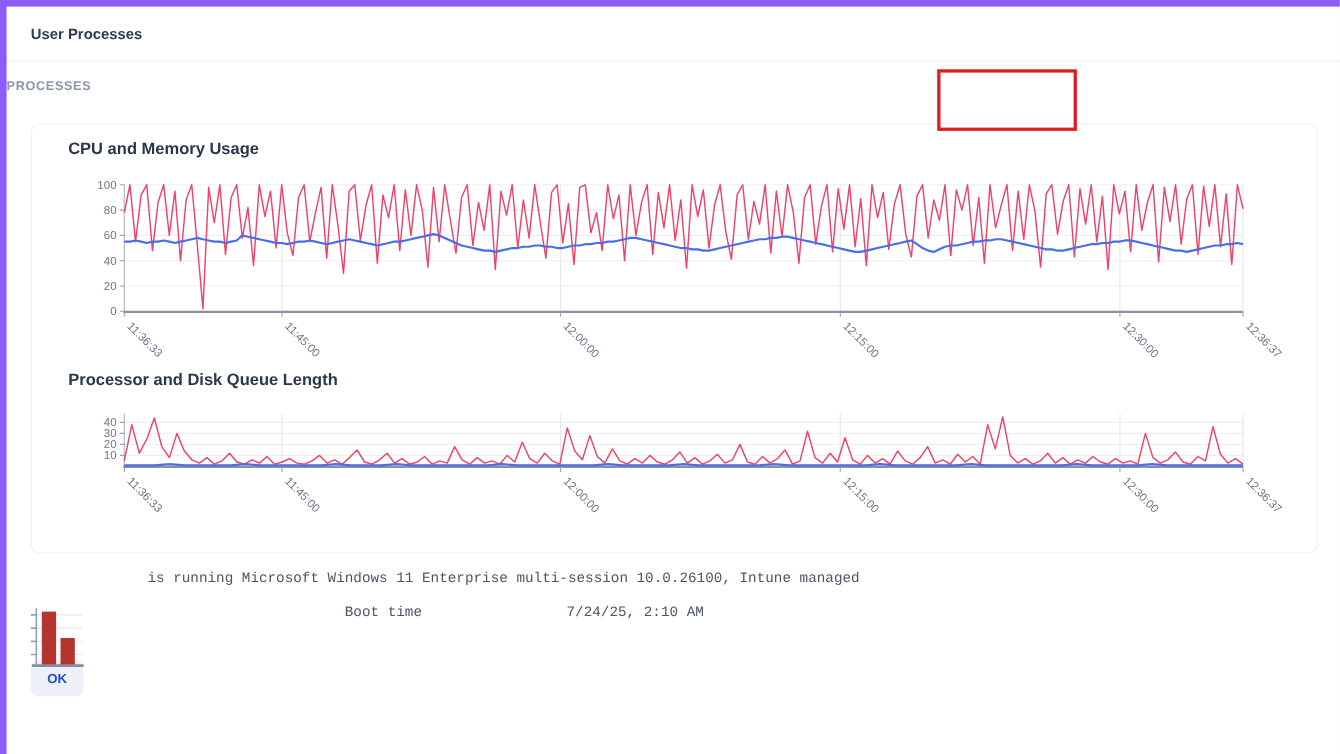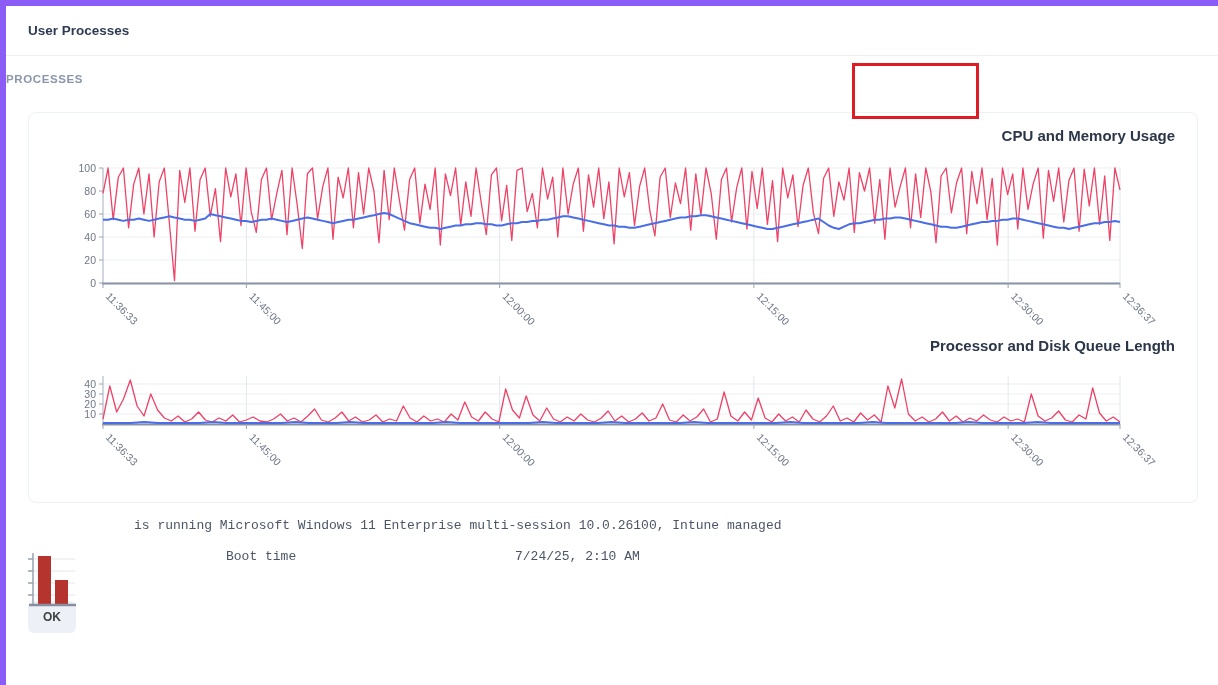--- a/index.html
+++ b/index.html
@@ -10,35 +10,35 @@
   .hdr .t{font-size:13.5px;font-weight:700;color:#2e3b55;}
   .tabs{display:flex;height:56px;}
   .tab{flex:1;display:flex;flex-direction:column;align-items:flex-start;justify-content:center;cursor:pointer;}
   .tab .lbl{font-size:11.5px;font-weight:700;letter-spacing:.6px;color:#8b96ad;}
   .tab .bar{width:100px;height:4px;border-radius:2px;margin-top:7px;background:transparent;}
   .tab.active .lbl{color:#3b61e3;}
   .tab.active .bar{background:#3b61e3;}
   .annot{position:absolute;left:846px;top:57px;width:121px;height:50px;
          border:3px solid #de1c24;pointer-events:none;z-index:4;}
   .panel{margin:0 24px 0 22px;border:1px solid #edf0f5;border-radius:8px;
-         padding:12px 22px 28px;overflow:hidden;text-align:right;}
+         padding:12px 32px 28px;overflow:hidden;}
   .chart-title{margin:2px 0 0 1px;font-size:15px;font-weight:700;color:#2b3648;}
   .chart-title.second{margin-top:4px;}
   svg.chart{display:block;margin-top:12px;}
   svg.chart.second{margin-top:16px;}
   .axlbl{font-size:10.5px;fill:#6e7689;font-family:"Liberation Sans","DejaVu Sans",sans-serif;}
   .info{position:relative;padding:14px 20px 0 128px;font-size:13px;color:#4c5567;font-family:Liberation Mono, monospace;}
   .running{line-height:17px;}
   .rows{margin:14px 0 0 92px;}
   .row{display:flex;}
-  .row .lb{width:245px;line-height:17px;}
+  .row .lb{width:245px;line-height:17px;text-align:center;}
   .row .vals div{line-height:17px;margin-left:44px;}
   .chart-icon{position:absolute;left:15px;top:46px;}
   .ok{margin:36px 0 0 22px;display:inline-block;background:#edf1f7;border:none;border-radius:6px;
-      padding:9px 15px;font-weight:700;font-size:12px;color:#404040;cursor:pointer;
+      padding:9px 15px;font-weight:700;font-size:12px;color:#1d4ed8;cursor:pointer;
       font-family:inherit;}
 </style>
 </head>
 <body>
 
 <div class="app">
 
   <div class="hdr">
     <span class="t">User Processes</span>
   </div>

